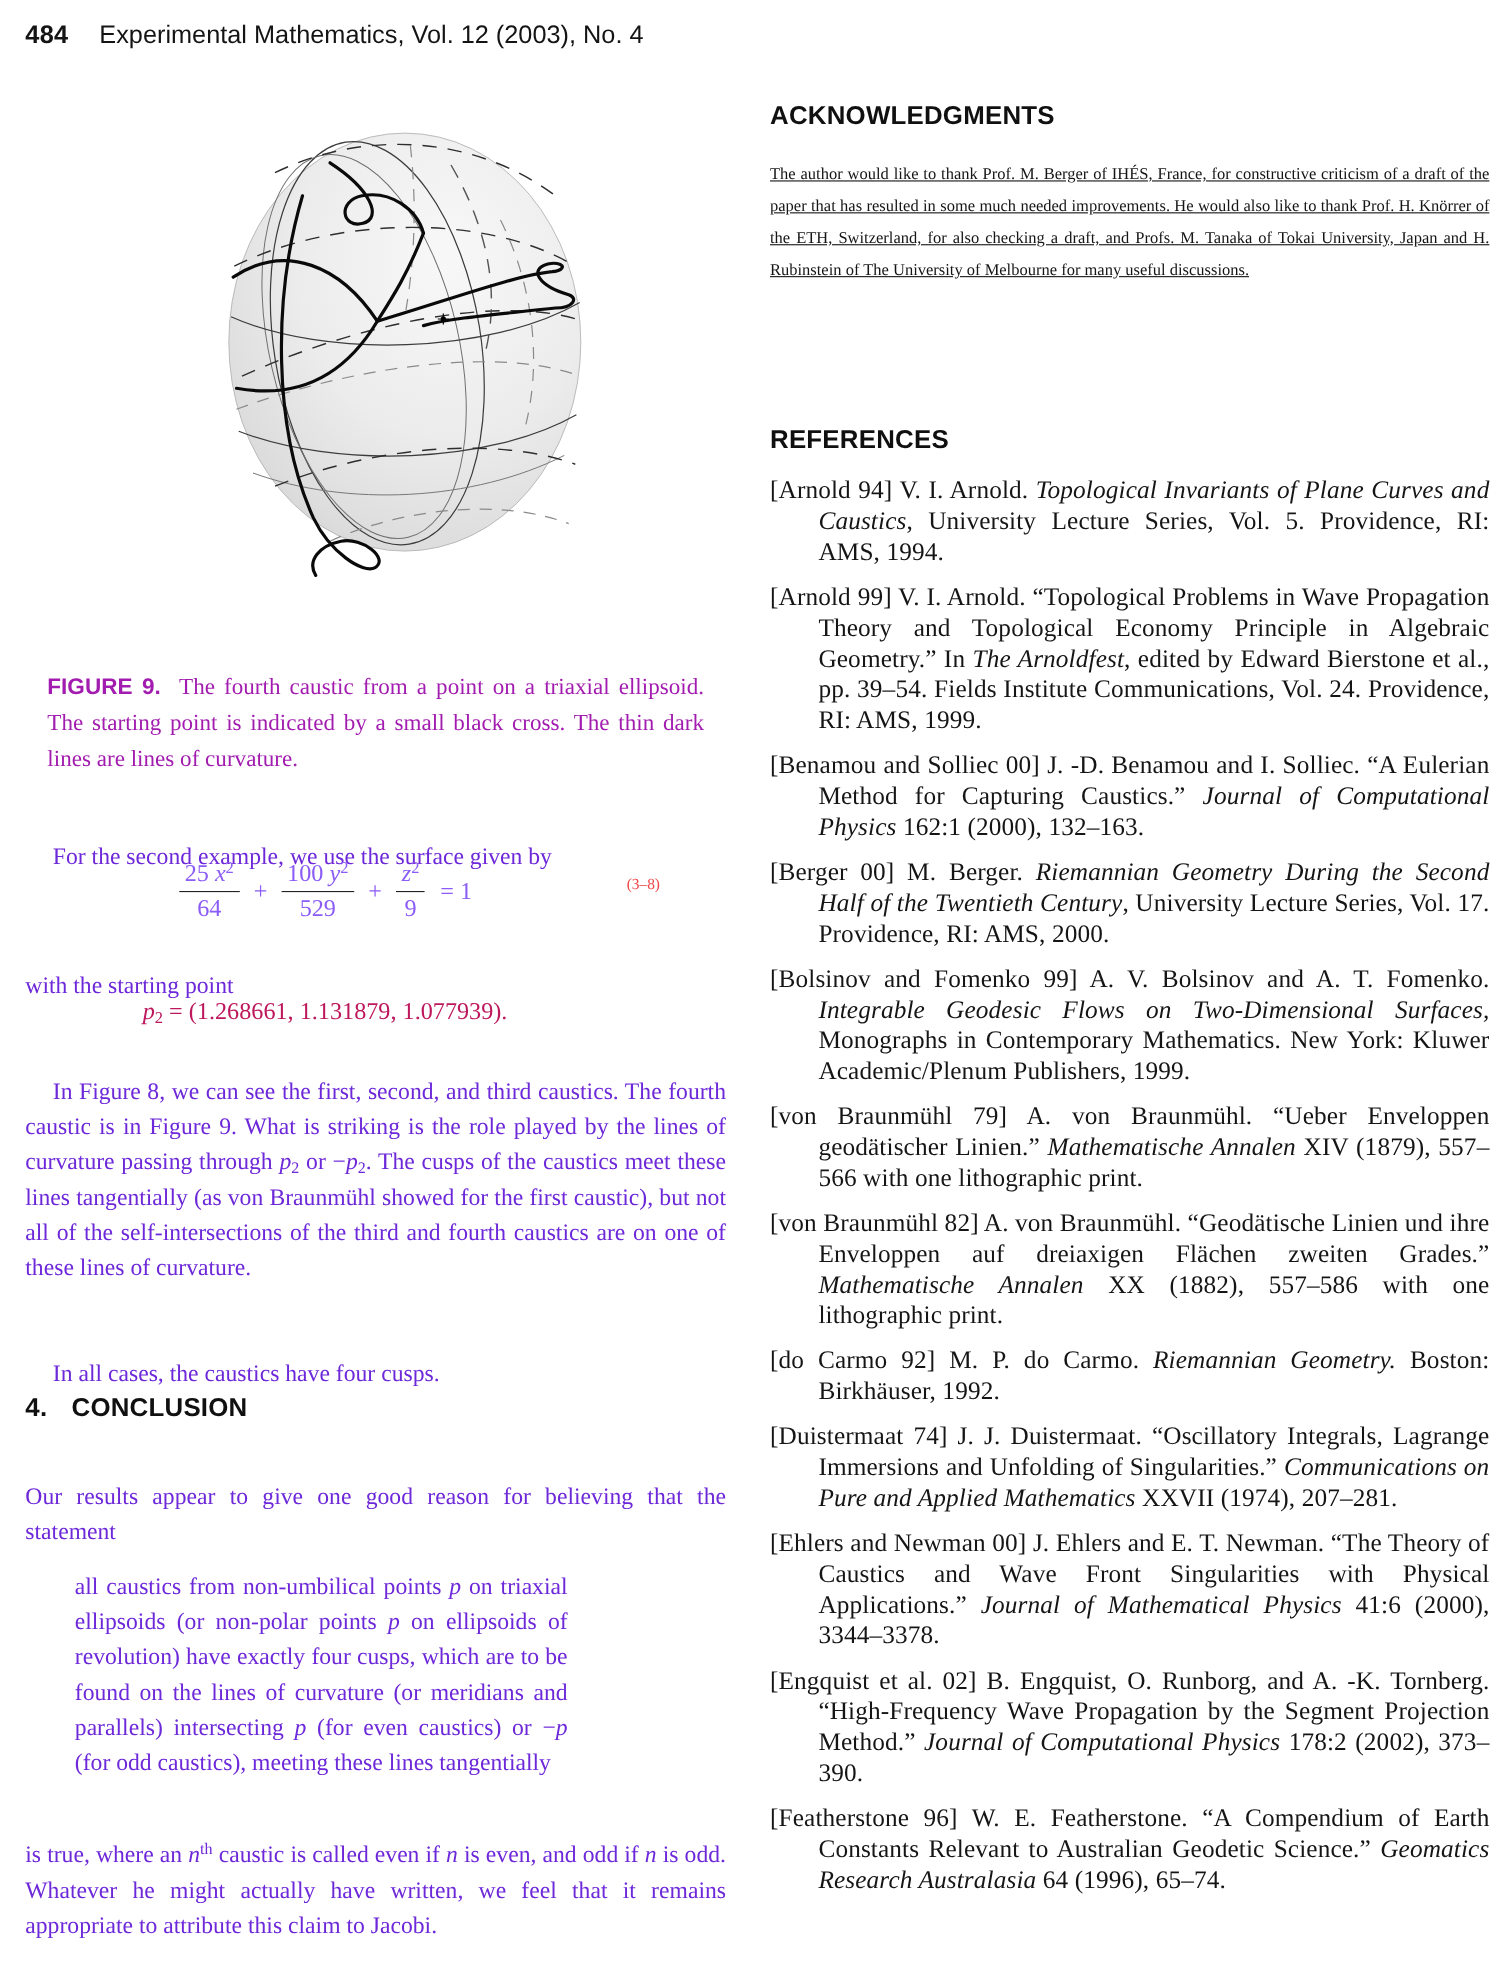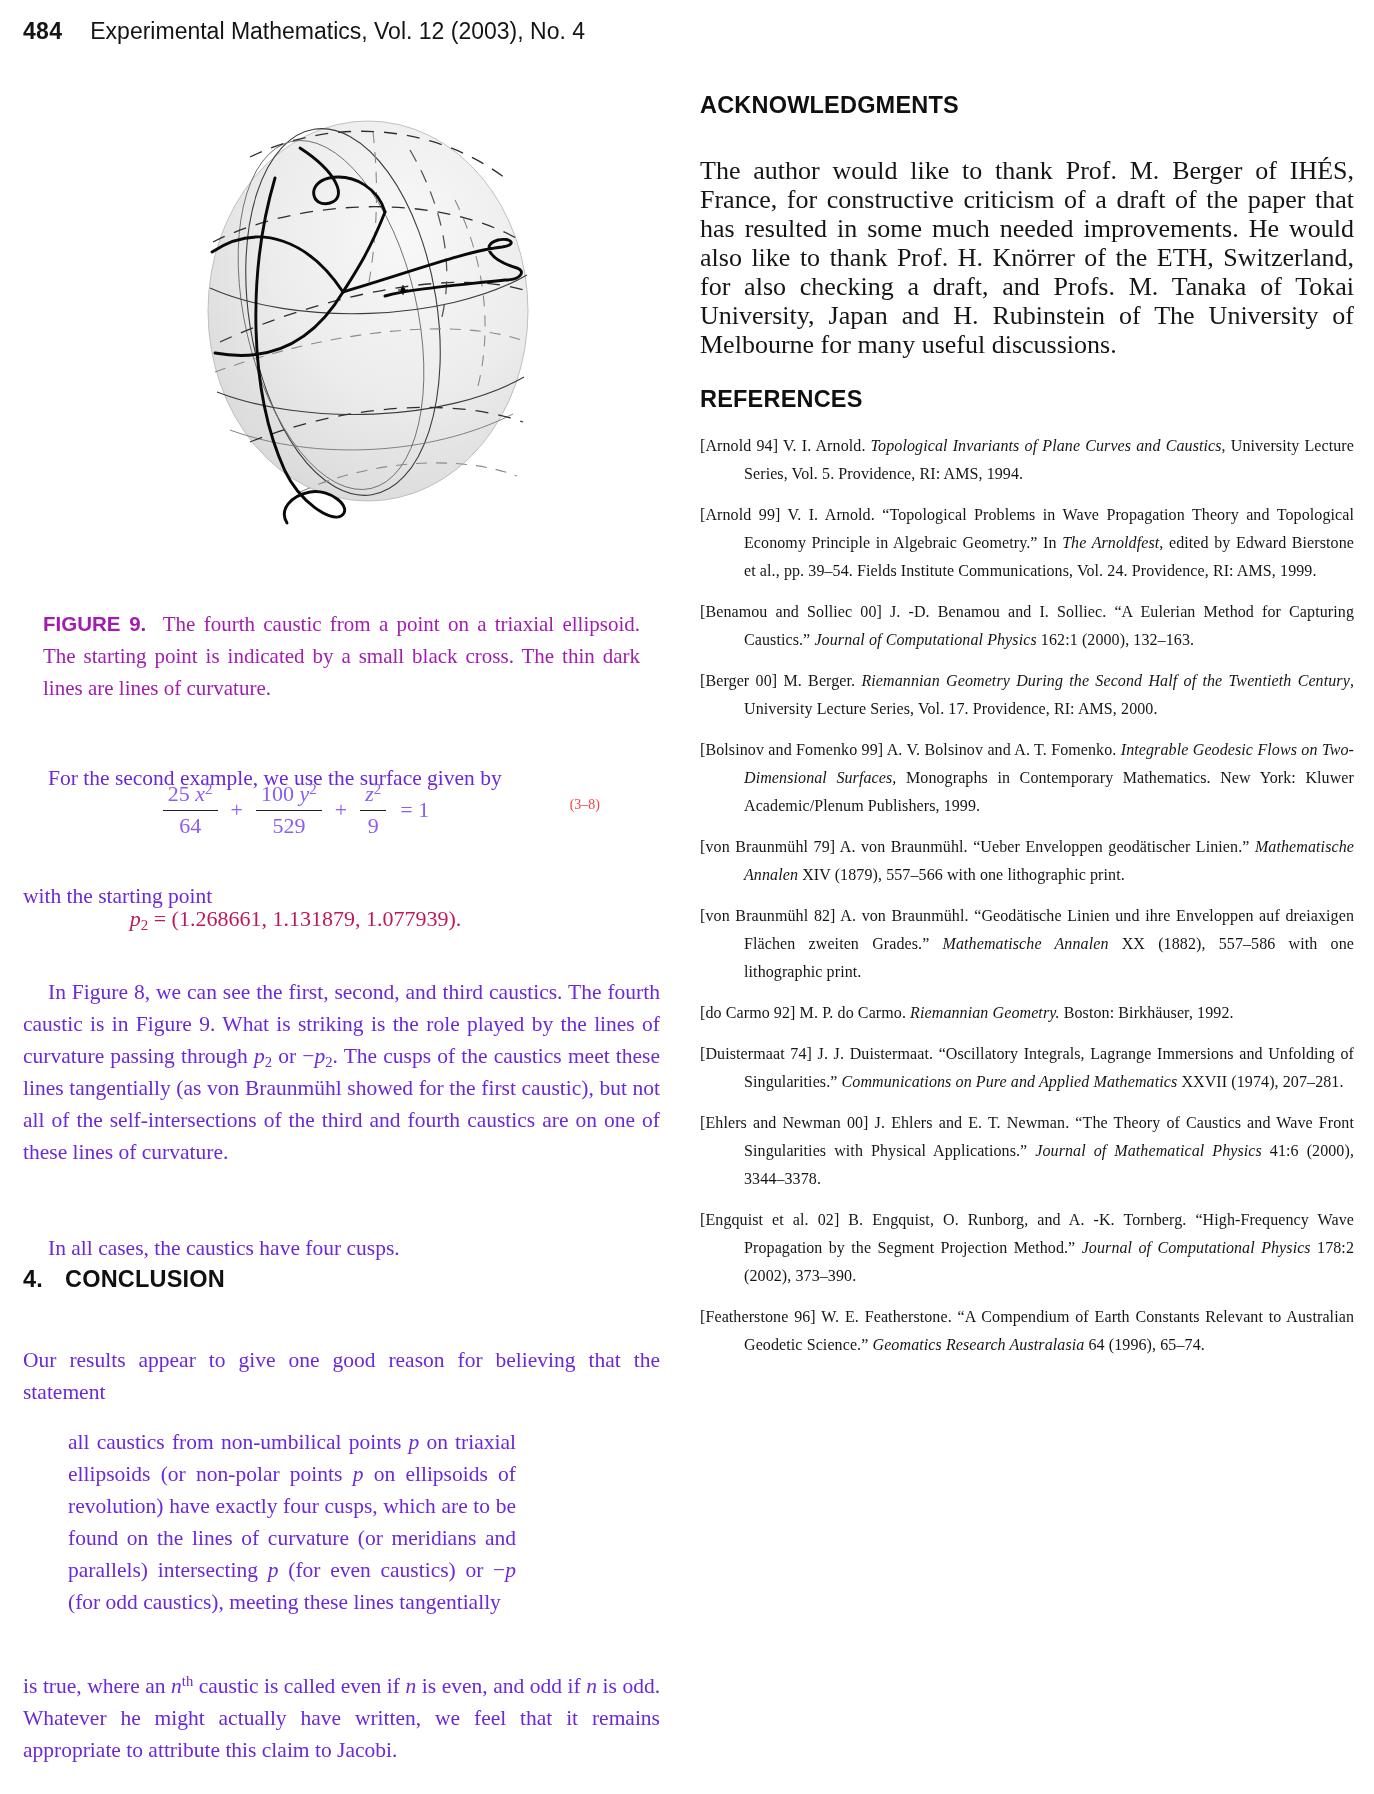--- a/index.html
+++ b/index.html
@@ -70,27 +70,27 @@
   .p-infig{position:absolute;left:0;top:954px;width:637px;}
   .p-inall{position:absolute;left:0;top:1210px;width:637px;}
   .h-conclusion{position:absolute;left:0;top:1266px;width:637px;}
   .p-our{position:absolute;left:0;top:1322px;width:637px;}
   .quote{position:absolute;left:45px;top:1404px;width:448px;}
   .p-true{position:absolute;left:0;top:1648px;width:637px;}
   
   .h-ack{position:absolute;left:0;top:92px;}
   .p-ack{
     position:absolute;left:0;top:130px;width:654px;
-    font-size:26px;line-height:29px;text-align:justify;color:#151515;
+    font-size:15px;line-height:29px;text-align:justify;color:#151515;text-decoration:underline;
   }
   .h-ref{position:absolute;left:0;top:386px;}
   .ref-list{position:absolute;left:0;top:432px;width:654px;}
   .ref{
     margin:0 0 13px 0;
-    font-size:16px;line-height:28px;text-align:justify;color:#151515;
+    font-size:23px;line-height:28px;text-align:justify;color:#151515;
     padding-left:44px;text-indent:-44px;letter-spacing:0.1px;
   }
 </style>
 </head>
 <body>
 
 <div class="page">
 
   <div class="header">
     <span class="page-num">484</span><span class="journal-title">Experimental Mathematics, Vol. 12 (2003), No. 4</span>

